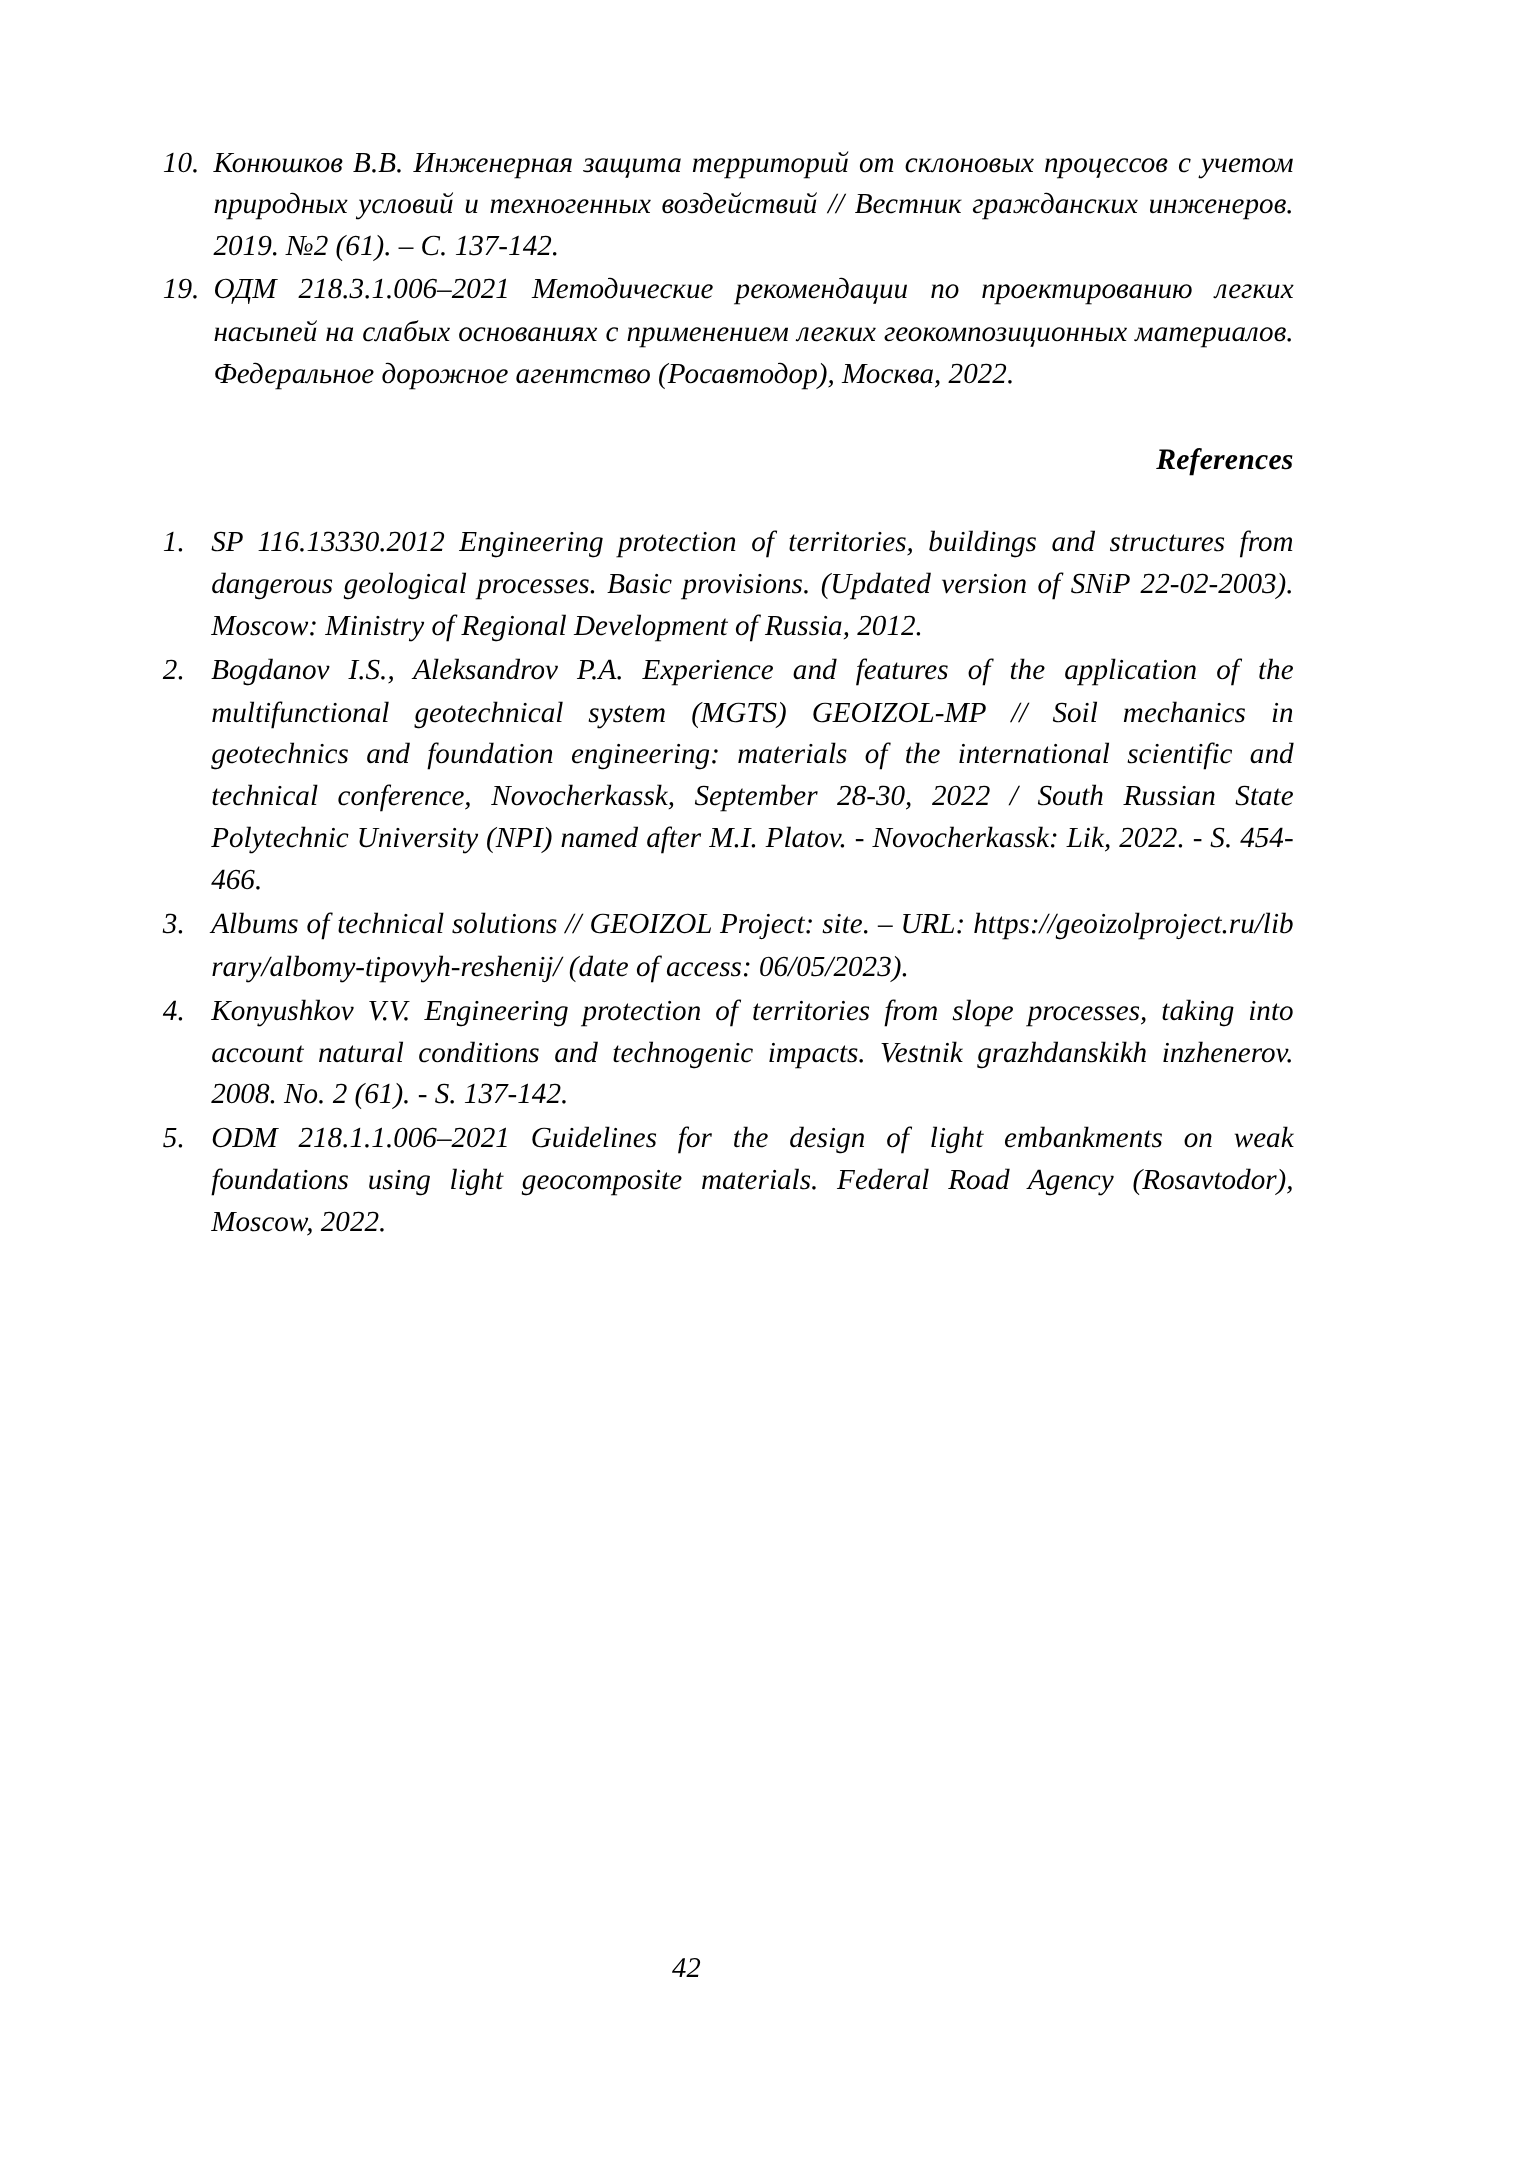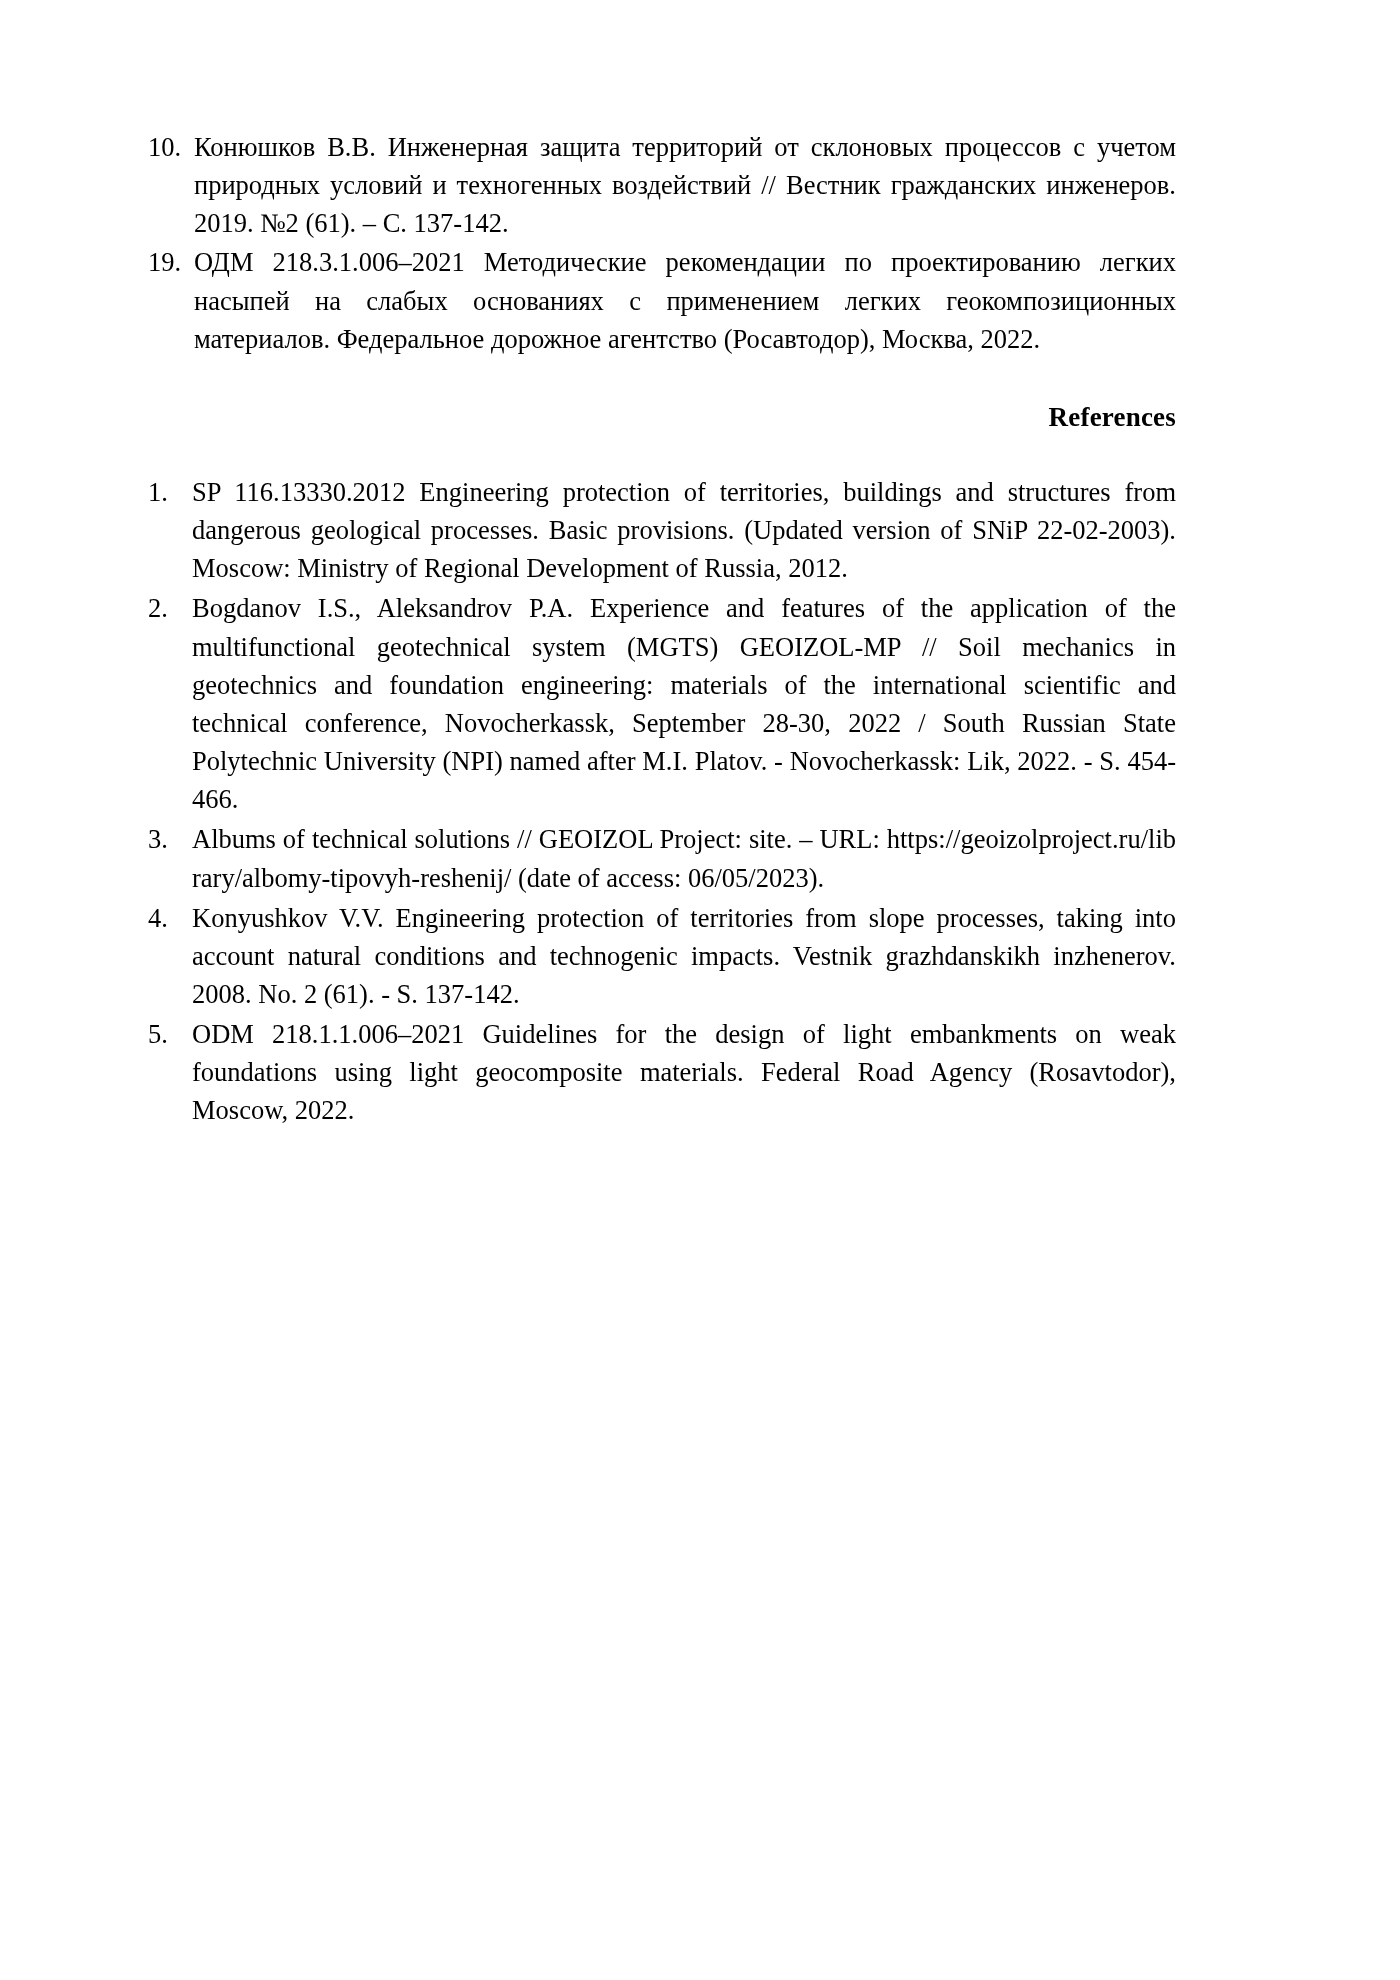--- a/index.html
+++ b/index.html
@@ -12,20 +12,21 @@
     height: 1980px;
     font-family: "Liberation Serif", serif;
     color: #000000;
   }
   .page {
     position: relative;
     width: 1248px;
     height: 1980px;
     box-sizing: border-box;
     padding: 128px 72px 0 148px;
+    font-style: italic;
   }
   .ref-list {
     list-style: none;
     margin: 0;
     padding: 0;
   }
   .ref-item {
     display: flex;
     align-items: flex-start;
     font-size: 26.5px;
@@ -110,14 +111,15 @@
     <li class="ref-item">
       <span class="ref-num">4.</span>
       <span class="ref-text">Konyushkov V.V. Engineering protection of territories from slope processes, taking into account natural conditions and technogenic impacts. Vestnik grazhdanskikh inzhenerov. 2008. No. 2 (61). - S. 137-142.</span>
     </li>
     <li class="ref-item">
       <span class="ref-num">5.</span>
       <span class="ref-text">ODM 218.1.1.006–2021 Guidelines for the design of light embankments on weak foundations using light geocomposite materials. Federal Road Agency (Rosavtodor), Moscow, 2022.</span>
     </li>
   </ol>
 
+  <div class="page-number">42</div>
 
 </div>
 
 </body></html>

